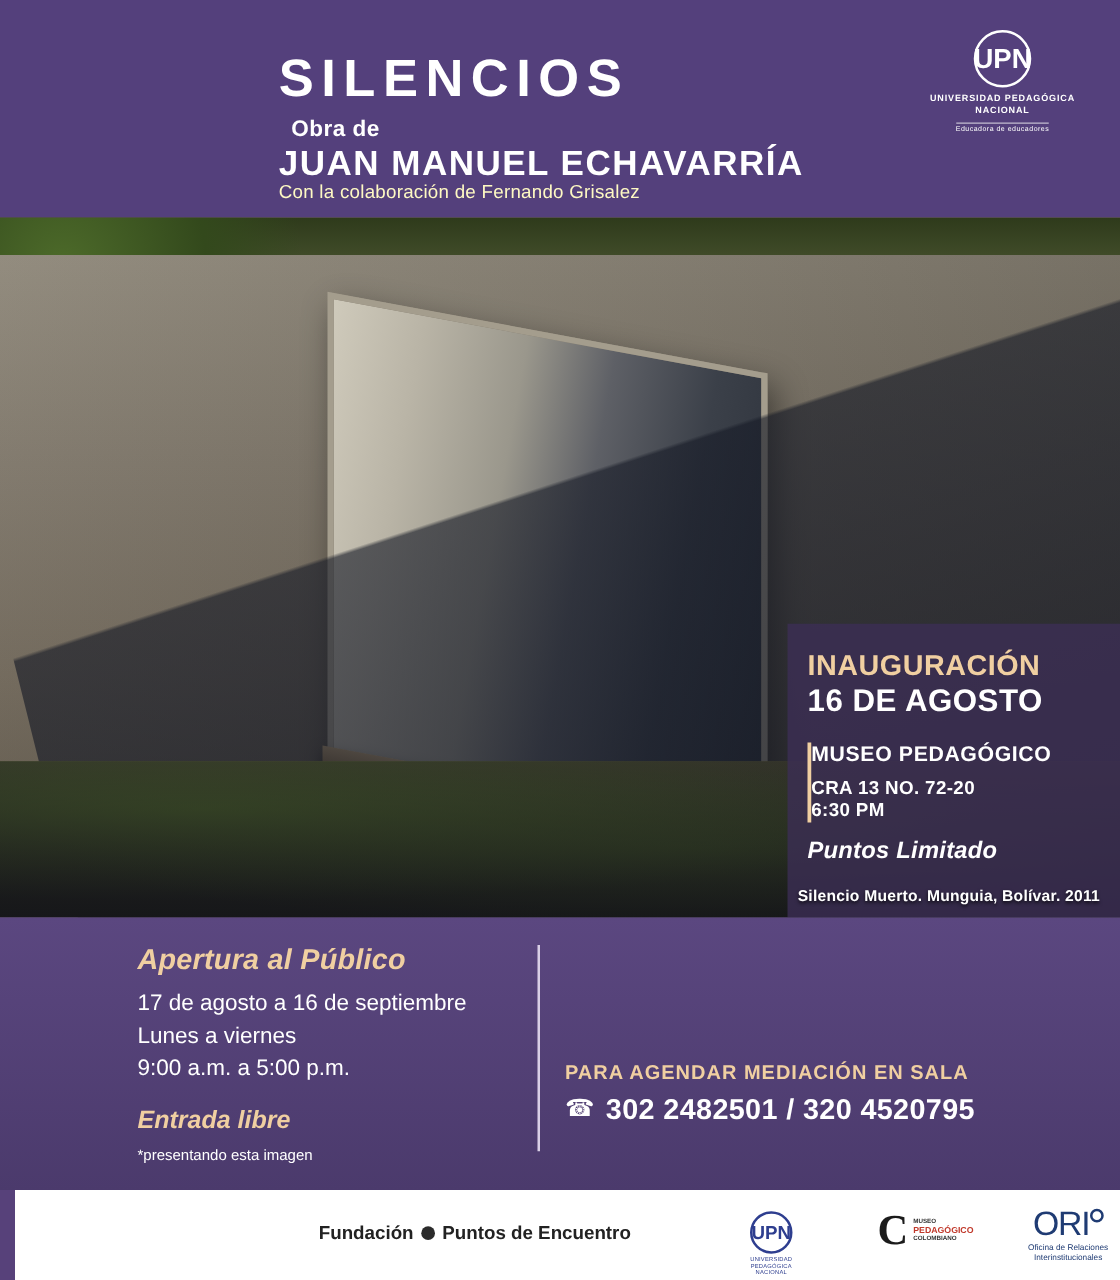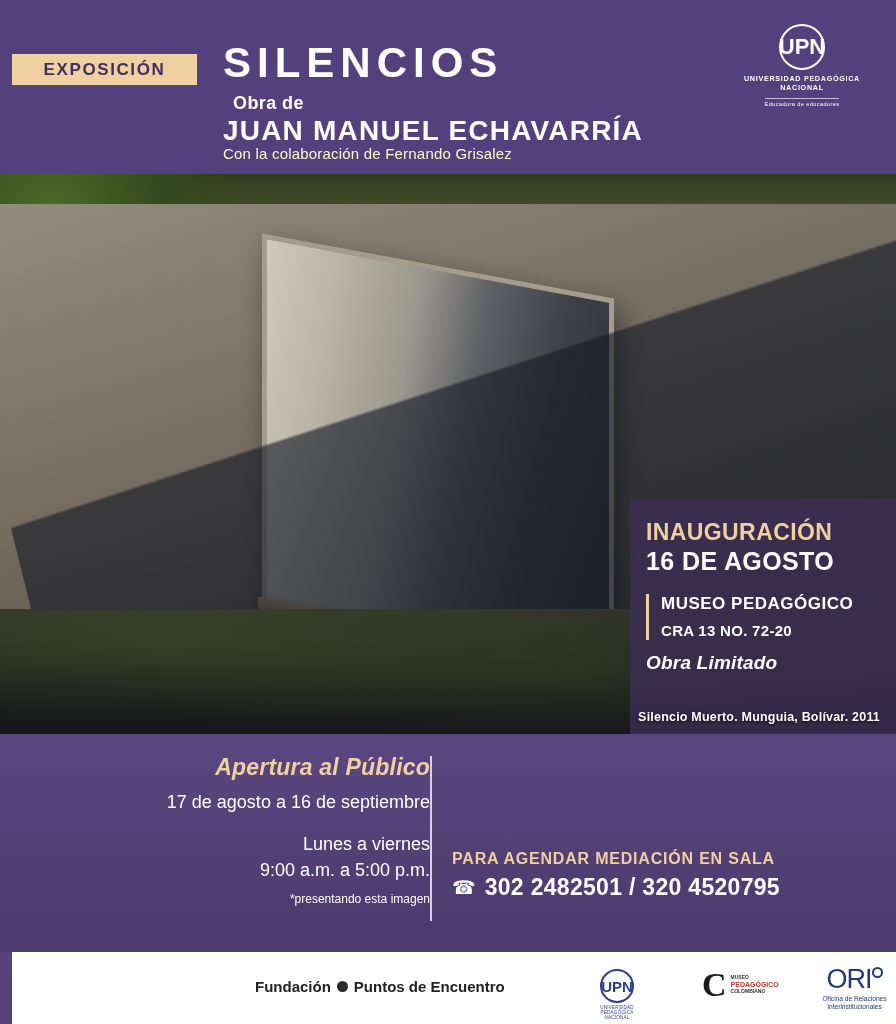--- a/index.html
+++ b/index.html
@@ -150,21 +150,20 @@
   .inaug-label {
     color: #f0cfa1; font-size: 23px; font-weight: bold;
     letter-spacing: 0.4px; line-height: 1.15;
   }
   .inaug-date {
     color: #ffffff; font-size: 25px; font-weight: bold;
     letter-spacing: 0.4px; line-height: 1.15; margin-top: 2px;
   }
   .venue-block {
     margin-top: 18px;
-    padding-left: 12px;
     border-left: 3px solid #f0cfa1;
   }
   .venue-name {
     color: #ffffff; font-size: 17px; font-weight: bold;
     letter-spacing: 0.5px; line-height: 1.15;
   }
   .venue-addr {
     color: #ffffff; font-size: 15px; font-weight: bold;
     letter-spacing: 0.3px; line-height: 1.2; margin-top: 8px;
   }
@@ -186,21 +185,21 @@
 
   
   .footer-info {
     position: absolute; left: 0; top: 734px;
     width: 896px; height: 218px;
     background: linear-gradient(180deg, #5b4780 0%, #4b3a6c 100%);
   }
   .col-left {
     position: absolute; left: 110px; top: 20px;
     width: 320px;
-    text-align: right;
+    text-align: left;
   }
   .apertura-title {
     color: #f0cfa1; font-size: 23px; font-weight: bold;
     font-style: italic; letter-spacing: 0.2px;
   }
   .apertura-line {
     color: #ffffff; font-size: 18px; line-height: 1.45;
     margin-top: 8px;
   }
   .entrada-title {
@@ -288,21 +287,20 @@
     vertical-align: super;
   }
   .ori-sub { font-size: 6.6px; color: #1f3b73; line-height: 1.25; margin-top: 2px; }
 </style>
 </head>
 <body>
 
 <div class="poster">
 
   <div class="header">
-    <div class="badge">EXPOSICIÓN</div>
     <div class="title-main">SILENCIOS</div>
     <div class="title-sub1">Obra de</div>
     <div class="title-artist">JUAN MANUEL ECHAVARRÍA</div>
     <div class="title-collab">Con la colaboración de Fernando Grisalez</div>
 
     <div class="upn-logo">
       <div class="upn-mark">UPN</div>
       <div class="upn-name">UNIVERSIDAD PEDAGÓGICA NACIONAL</div>
       <div class="upn-tag">Educadora de educadores</div>
     </div>
@@ -317,33 +315,35 @@
     <div class="photo-shadow"></div>
     <div class="photo-ground"></div>
     <div class="photo-ground-dark"></div>
 
     <div class="info-panel">
       <div class="inaug-label">INAUGURACIÓN</div>
       <div class="inaug-date">16 DE AGOSTO</div>
       <div class="venue-block">
         <div class="venue-name">MUSEO PEDAGÓGICO</div>
         <div class="venue-addr">CRA 13 NO. 72-20</div>
+        <div class="venue-time">6:30 PM</div>
       </div>
-      <div class="aforo">Obra Limitado</div>
+      <div class="aforo">Puntos Limitado</div>
     </div>
 
     <div class="photo-caption">Silencio Muerto. Munguia, Bolívar. 2011</div>
   </div>
 
   <div class="footer-info">
     <div class="col-left">
       <div class="apertura-title">Apertura al Público</div>
       <div class="apertura-line">17 de agosto a 16 de septiembre</div>
-      <div class="apertura-line" style="margin-top:16px">Lunes a viernes</div>
+      <div class="apertura-line" style="margin-top:0">Lunes a viernes</div>
       <div class="apertura-line" style="margin-top:0">9:00 a.m. a 5:00 p.m.</div>
+      <div class="entrada-title">Entrada libre</div>
       <div class="entrada-note">*presentando esta imagen</div>
     </div>
 
     <div class="divider-v"></div>
 
     <div class="col-right">
       <div class="agendar-title">PARA AGENDAR MEDIACIÓN EN SALA</div>
       <div class="phone-row">
         <span class="phone-icon">☎</span>
         <span class="phone-num">302 2482501 / 320 4520795</span>

